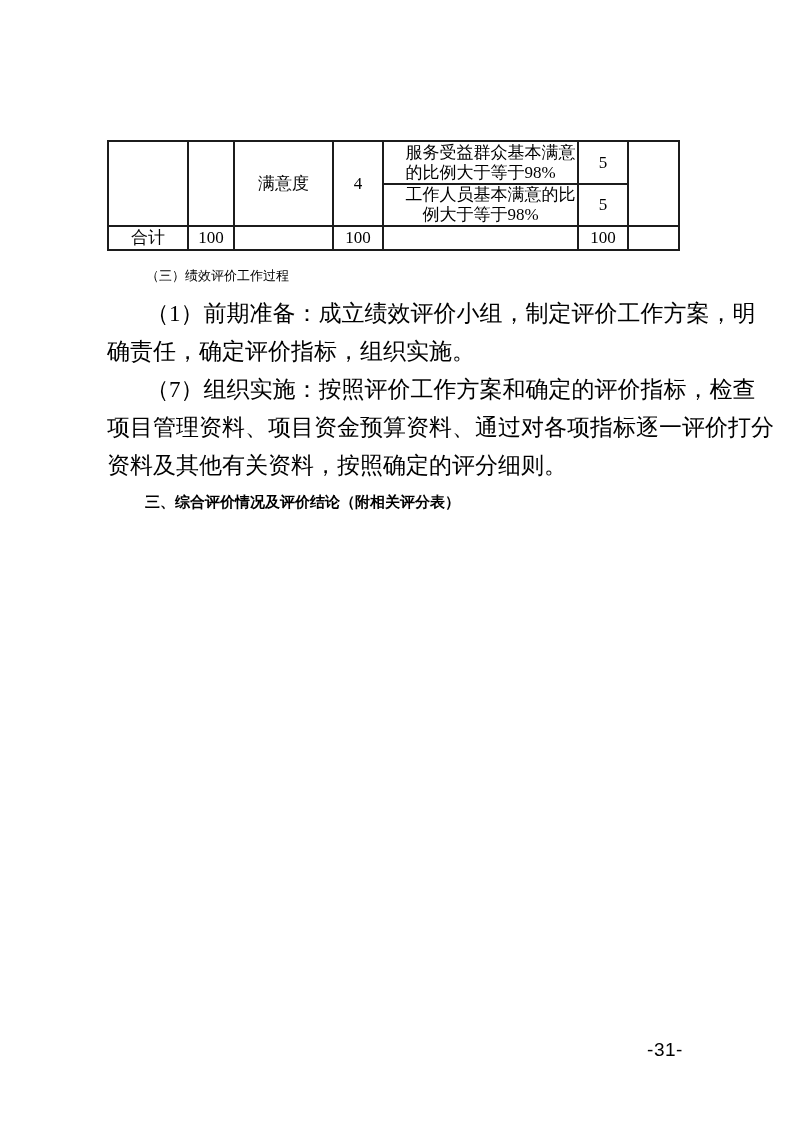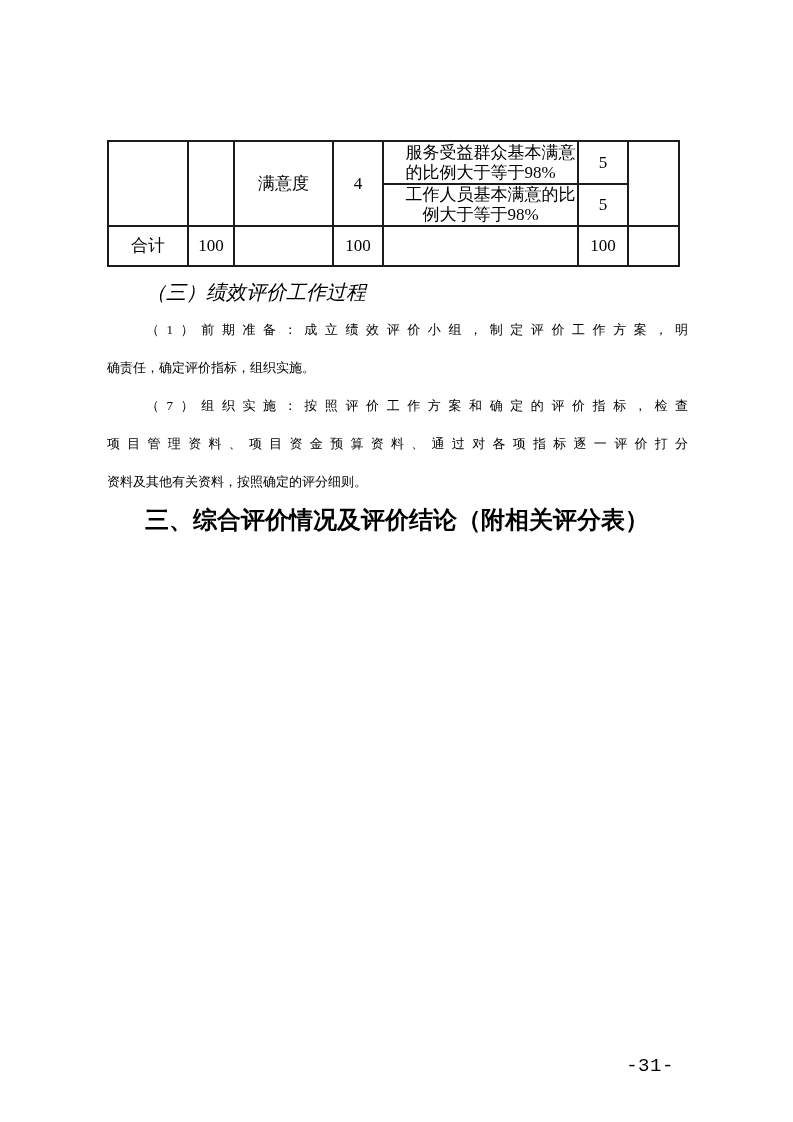--- a/index.html
+++ b/index.html
@@ -41,63 +41,61 @@
   }
   td.criteria-cell {
     text-align: justify;
     text-indent: 20px;
     padding: 1px 2px 1px 1px;
     margin-left: 8px;
   }
 
   
   .line {
-    font-size: 13px;
+    font-size: 23px;
     line-height: 38px;
     height: 38px;
     text-align: justify;
     text-align-last: justify;
     white-space: nowrap;
     overflow: visible;
     font-family: Liberation Serif, serif;
   }
   .para .line:last-child {
     text-align-last: left;
   }
   .line.first {
     text-indent: 39px;
   }
   .subheading {
-    font-size: 20px;
+    font-size: 13px;
     line-height: 38px;
     height: 38px;
     text-indent: 39px;
-    font-style: italic;
     margin-top: 4px;
   }
   .main-heading {
-    font-family: Liberation Sans, sans-serif;
+    font-family: Liberation Mono, monospace;
     font-weight: bold;
-    font-size: 24px;
+    font-size: 15px;
     line-height: 38px;
     height: 38px;
     text-indent: 38px;
   }
 
   
   .page-number {
     position: absolute;
-    left: 625px;
+    left: 640px;
     top: 1039px;
     width: 50px;
     text-align: center;
-    font-family: Liberation Mono, monospace;
+    font-family: Liberation Sans, sans-serif;
     font-size: 19px;
     letter-spacing: 0.5px;
-    margin-top: 16px;
   }
 </style>
 </head>
 <body>
 
 <div class="page">
   <div class="content">
 
     <table class="score-table">
       <colgroup>
@@ -116,21 +114,21 @@
           <td rowspan="2">满意度</td>
           <td rowspan="2">4</td>
           <td class="criteria-cell">服务受益群众基本满意的比例大于等于98%</td>
           <td>5</td>
           <td rowspan="2"></td>
         </tr>
         <tr style="height:42px">
           <td class="criteria-cell">工作人员基本满意的比例大于等于98%</td>
           <td>5</td>
         </tr>
-        <tr style="height:40px">
+        <tr style="height:24px">
           <td>合计</td>
           <td>100</td>
           <td></td>
           <td>100</td>
           <td></td>
           <td>100</td>
           <td></td>
         </tr>
       </tbody>
     </table>

